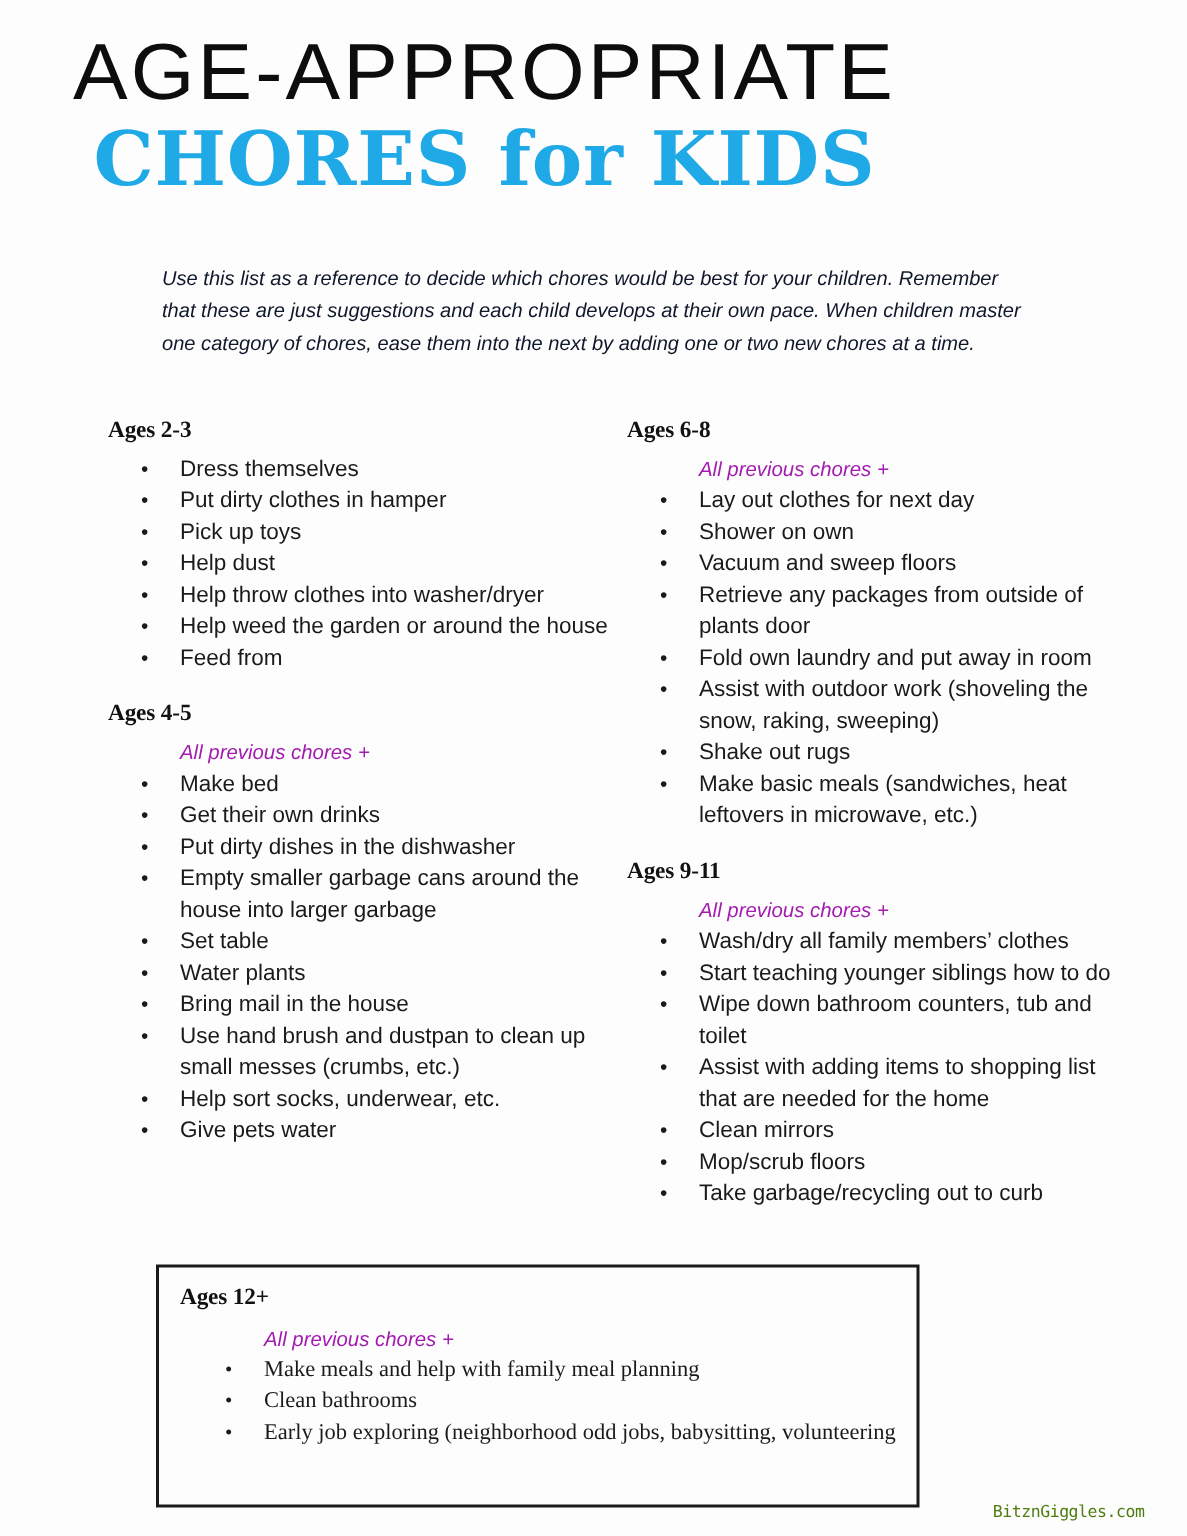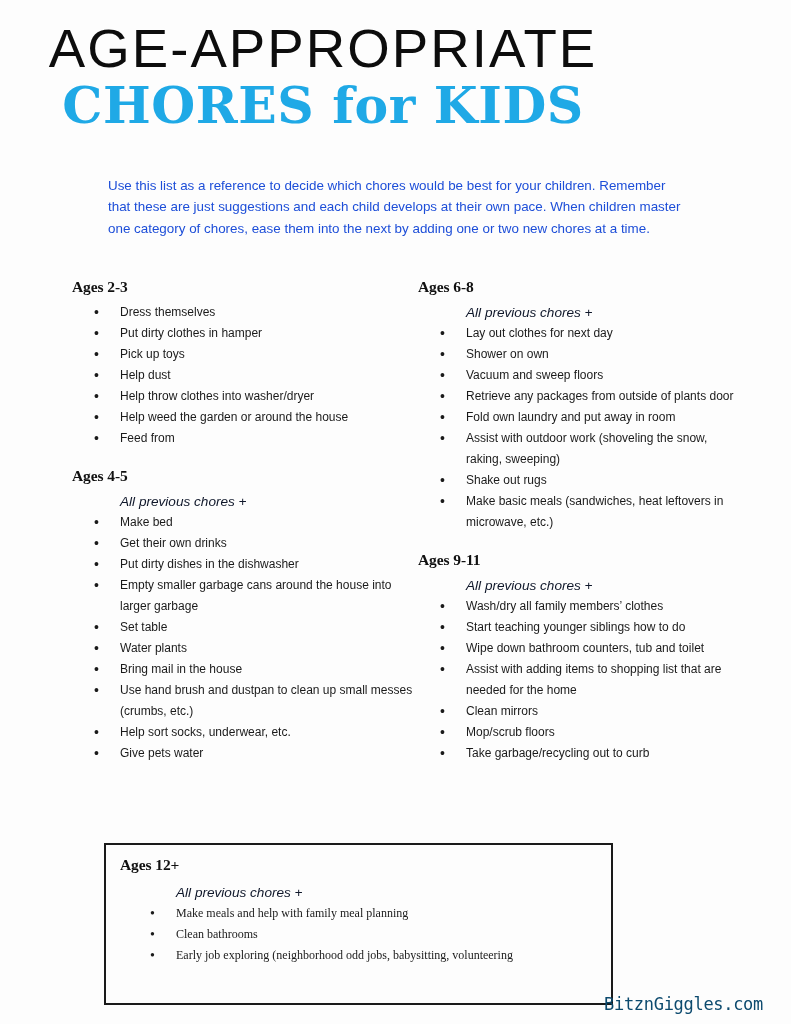--- a/index.html
+++ b/index.html
@@ -48,23 +48,24 @@
     transform: scaleX(1.01);
   }
 
   
   #intro {
     position: absolute;
     top: 175px;
     left: 108px;
     width: 576px;
     font-family: "Liberation Sans", sans-serif;
+    font-style: italic;
     font-size: 13.4px;
     line-height: 21.3px;
-    color: #1d4ed8;
+    color: #0f172a;
   }
 
   
   #col-left {
     position: absolute;
     top: 278px;
     left: 70px;
     width: 345px;
   }
   #col-right {
@@ -81,33 +82,33 @@
     color: #111111;
     letter-spacing: -0.1px;
     margin: 0 0 6px 2px;
   }
 
   .prev-chores {
     font-family: "Liberation Sans", sans-serif;
     font-style: italic;
     font-size: 13.6px;
     line-height: 21px;
-    color: #0f172a;
+    color: #a21caf;
     margin: 0 0 0 50px;
   }
 
   ul.chore-list {
     list-style: none;
     margin: 0;
     padding: 0;
   }
   ul.chore-list > li {
     position: relative;
     font-family: "Liberation Sans", sans-serif;
-    font-size: 12px;
+    font-size: 15px;
     line-height: 21px;
     color: #1a1a1a;
     padding-left: 50px;
     margin: 0;
   }
   ul.chore-list > li::before {
     content: "\2022";
     position: absolute;
     left: 24px;
     top: -0.5px;
@@ -139,23 +140,23 @@
   #box-12plus .prev-chores { margin-left: 58px; }
   #box-12plus ul.chore-list > li { padding-left: 58px; font-family: Liberation Serif, serif; }
   #box-12plus ul.chore-list > li::before { left: 32px; }
 
   
   #brand {
     position: absolute;
     right: 28px;
     bottom: 10px;
     font-family: "DejaVu Sans Mono", "Liberation Mono", monospace;
-    font-size: 17px;
+    font-size: 11px;
     letter-spacing: -0.3px;
-    color: #0c4a6e;
+    color: #4d7c0f;
   }
 </style>
 </head>
 <body>
 
 <div id="title-block">
   <div id="title-line-1" style="color: rgb(13, 13, 13);">AGE-APPROPRIATE</div>
   <div id="title-line-2" style="color: rgb(31, 169, 230);">CHORES for KIDS</div>
 </div>
 

